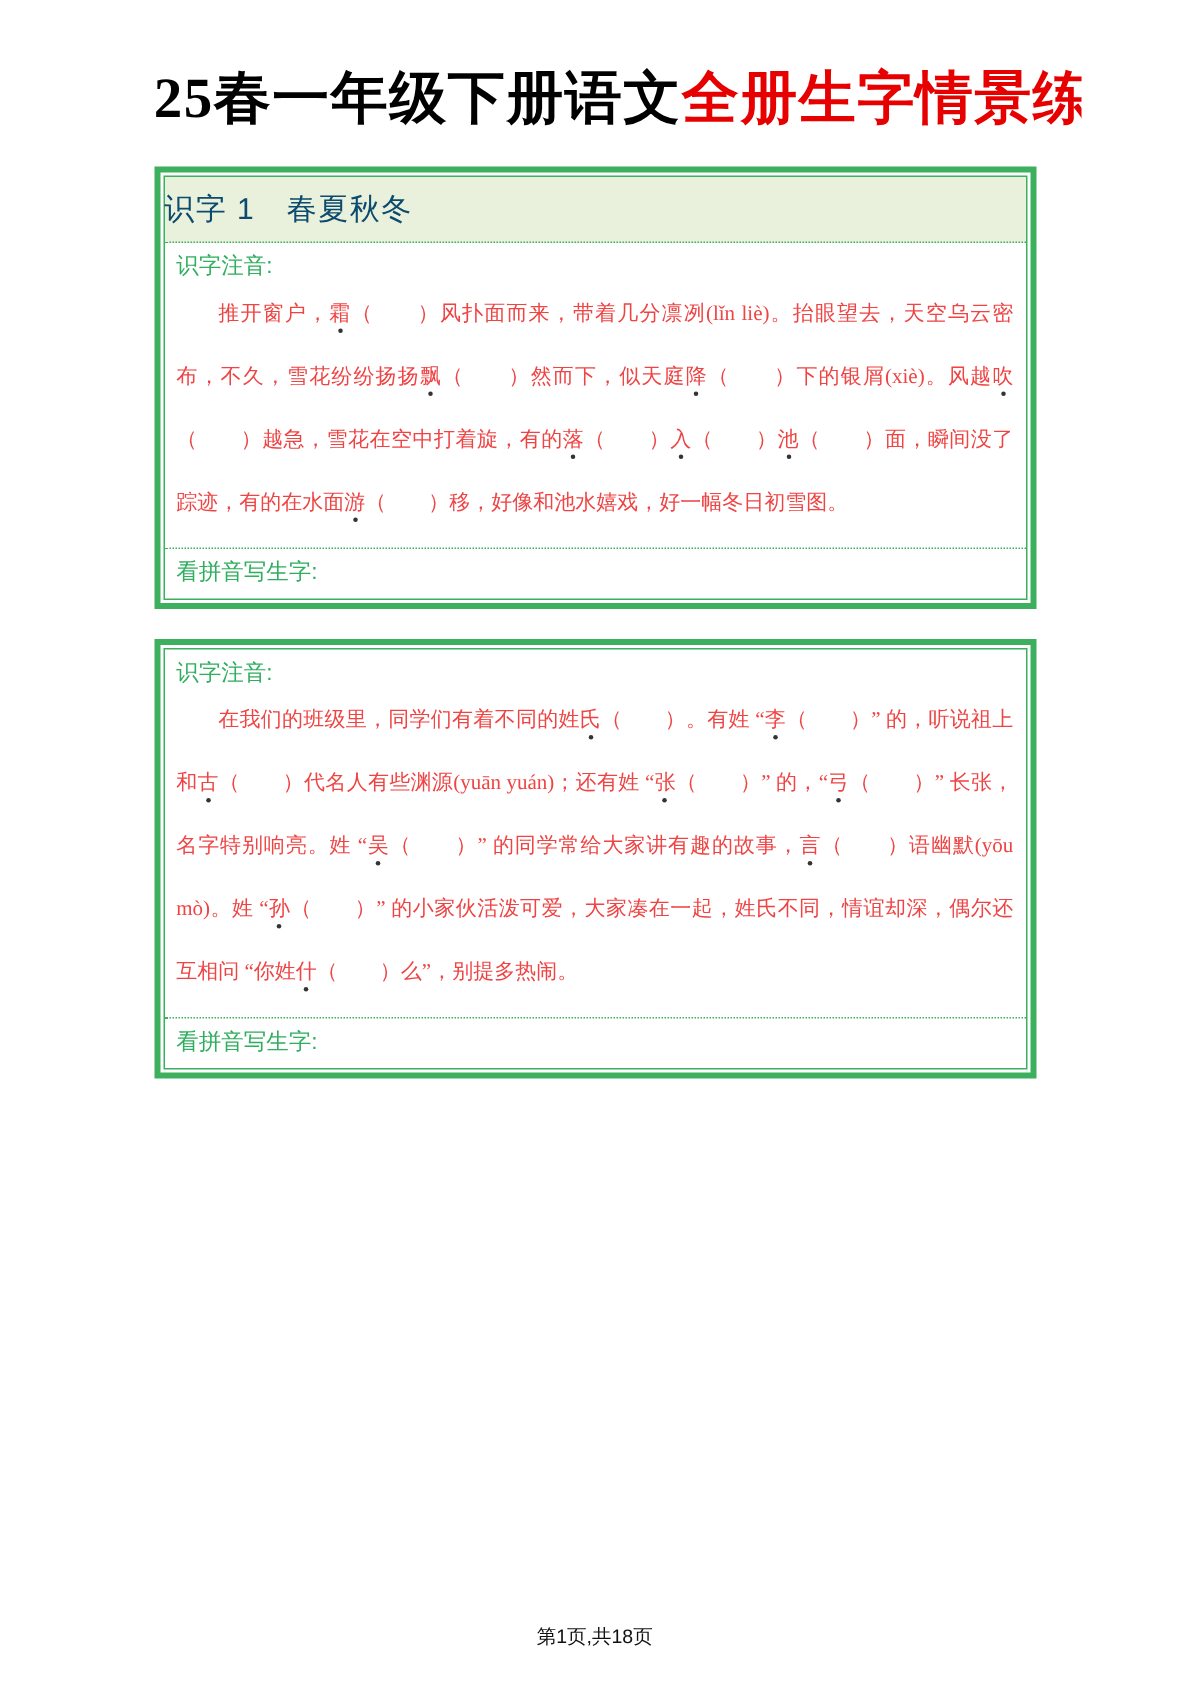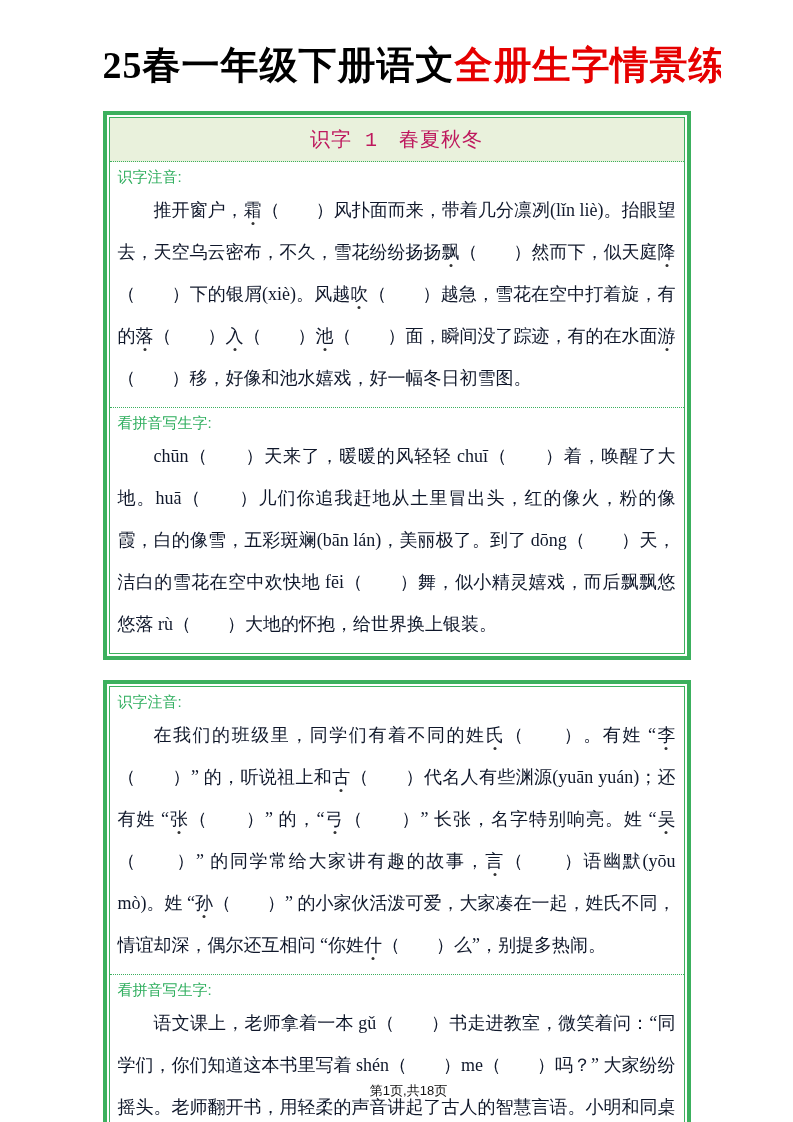--- a/index.html
+++ b/index.html
@@ -33,62 +33,61 @@
     background: #ffffff;
   }
   .section-inner {
     border: 1px solid var(--green, #3cb05e);
     margin: 2px;
     padding-bottom: 8px;
   }
   .section-header {
     background: var(--header-bg, #e9f1dc);
     border-bottom: 1px dotted var(--green, #3cb05e);
-    text-align: center;
     font-size: 20px;
     font-weight: 500;
     padding: 8px 0;
-    font-family: Liberation Mono, monospace;
-    color: #be185d;
+    font-family: Liberation Sans, sans-serif;
+    color: #0c4a6e;
     letter-spacing: 1px;
   }
   .block-label {
     color: var(--label-green, #2fae5e);
     font-size: 15px;
     padding: 6px 8px 0 8px;
     font-family: Liberation Sans, sans-serif;
   }
   .block-divider {
     border-top: 1px dotted var(--green, #3cb05e);
     margin-top: 8px;
   }
   .block-text {
-    font-size: 18px;
+    font-size: 14px;
     line-height: 42px;
     text-align: justify;
     text-indent: 2em;
     padding: 2px 8px 0 8px;
-    color: #0f172a;
+    color: #ef4444;
   }
   .dot-char { position: relative; }
   .dot-char::after {
     content: "";
     position: absolute;
     left: 50%;
     bottom: -5px;
     width: 3px;
     height: 3px;
     background: #333333;
     border-radius: 50%;
     transform: translateX(-50%);
   }
   .page-footer {
     position: absolute;
     bottom: 22px;
-    left: 12px;
+    left: 0;
     width: 100%;
     text-align: center;
     font-size: 13px;
     color: #111111;
     font-family: "Liberation Sans", sans-serif;
   }
 </style>
 </head>
 <body>
 
@@ -101,32 +100,30 @@
   <div class="section">
     <div class="section-inner">
       <div class="section-header">识字 1　春夏秋冬</div>
 
       <div class="block-label">识字注音:</div>
       <p class="block-text">推开窗户，<span class="dot-char">霜</span>（　　）风扑面而来，带着几分凛冽(lǐn liè)。抬眼望去，天空乌云密布，不久，雪花纷纷扬扬<span class="dot-char">飘</span>（　　）然而下，似天庭<span class="dot-char">降</span>（　　）下的银屑(xiè)。风越<span class="dot-char">吹</span>（　　）越急，雪花在空中打着旋，有的<span class="dot-char">落</span>（　　）<span class="dot-char">入</span>（　　）<span class="dot-char">池</span>（　　）面，瞬间没了踪迹，有的在水面<span class="dot-char">游</span>（　　）移，好像和池水嬉戏，好一幅冬日初雪图。</p>
 
       <div class="block-divider"></div>
 
       <div class="block-label">看拼音写生字:</div>
-      <p class="block-text">chūn（　　）天来了，暖暖的风轻轻 chuī（　　）着，唤醒了大地。huā（　　）儿们你追我赶地从土里冒出头，红的像火，粉的像霞，白的像雪，五彩斑斓(bān lán)，美丽极了。到了 dōng（　　）天，洁白的雪花在空中欢快地 fēi（　　）舞，似小精灵嬉戏，而后飘飘悠悠落 rù（　　）大地的怀抱，给世界换上银装。</p>
     </div>
   </div>
 
   <div class="section">
     <div class="section-inner">
 
       <div class="block-label">识字注音:</div>
       <p class="block-text">在我们的班级里，同学们有着不同的姓<span class="dot-char">氏</span>（　　）。有姓 “<span class="dot-char">李</span>（　　）” 的，听说祖上和<span class="dot-char">古</span>（　　）代名人有些渊源(yuān yuán)；还有姓 “<span class="dot-char">张</span>（　　）” 的，“<span class="dot-char">弓</span>（　　）” 长张，名字特别响亮。姓 “<span class="dot-char">吴</span>（　　）” 的同学常给大家讲有趣的故事，<span class="dot-char">言</span>（　　）语幽默(yōu mò)。姓 “<span class="dot-char">孙</span>（　　）” 的小家伙活泼可爱，大家凑在一起，姓氏不同，情谊却深，偶尔还互相问 “你姓<span class="dot-char">什</span>（　　）么”，别提多热闹。</p>
 
       <div class="block-divider"></div>
 
       <div class="block-label">看拼音写生字:</div>
-      <p class="block-text">语文课上，老师拿着一本 gǔ（　　）书走进教室，微笑着问：“同学们，你们知道这本书里写着 shén（　　）me（　　）吗？” 大家纷纷摇头。老师翻开书，用轻柔的声音讲起了古人的智慧言语。小明和同桌小红听得入神，时不时还交头接耳、shuāng（　　）方互相讨论，hú（　　）yán（　　）乱语可没有，都在认真思考书中的道理呢。</p>
     </div>
   </div>
 
   <div class="page-footer">第1页,共18页</div>
 
 </div>
 
 </body></html>

